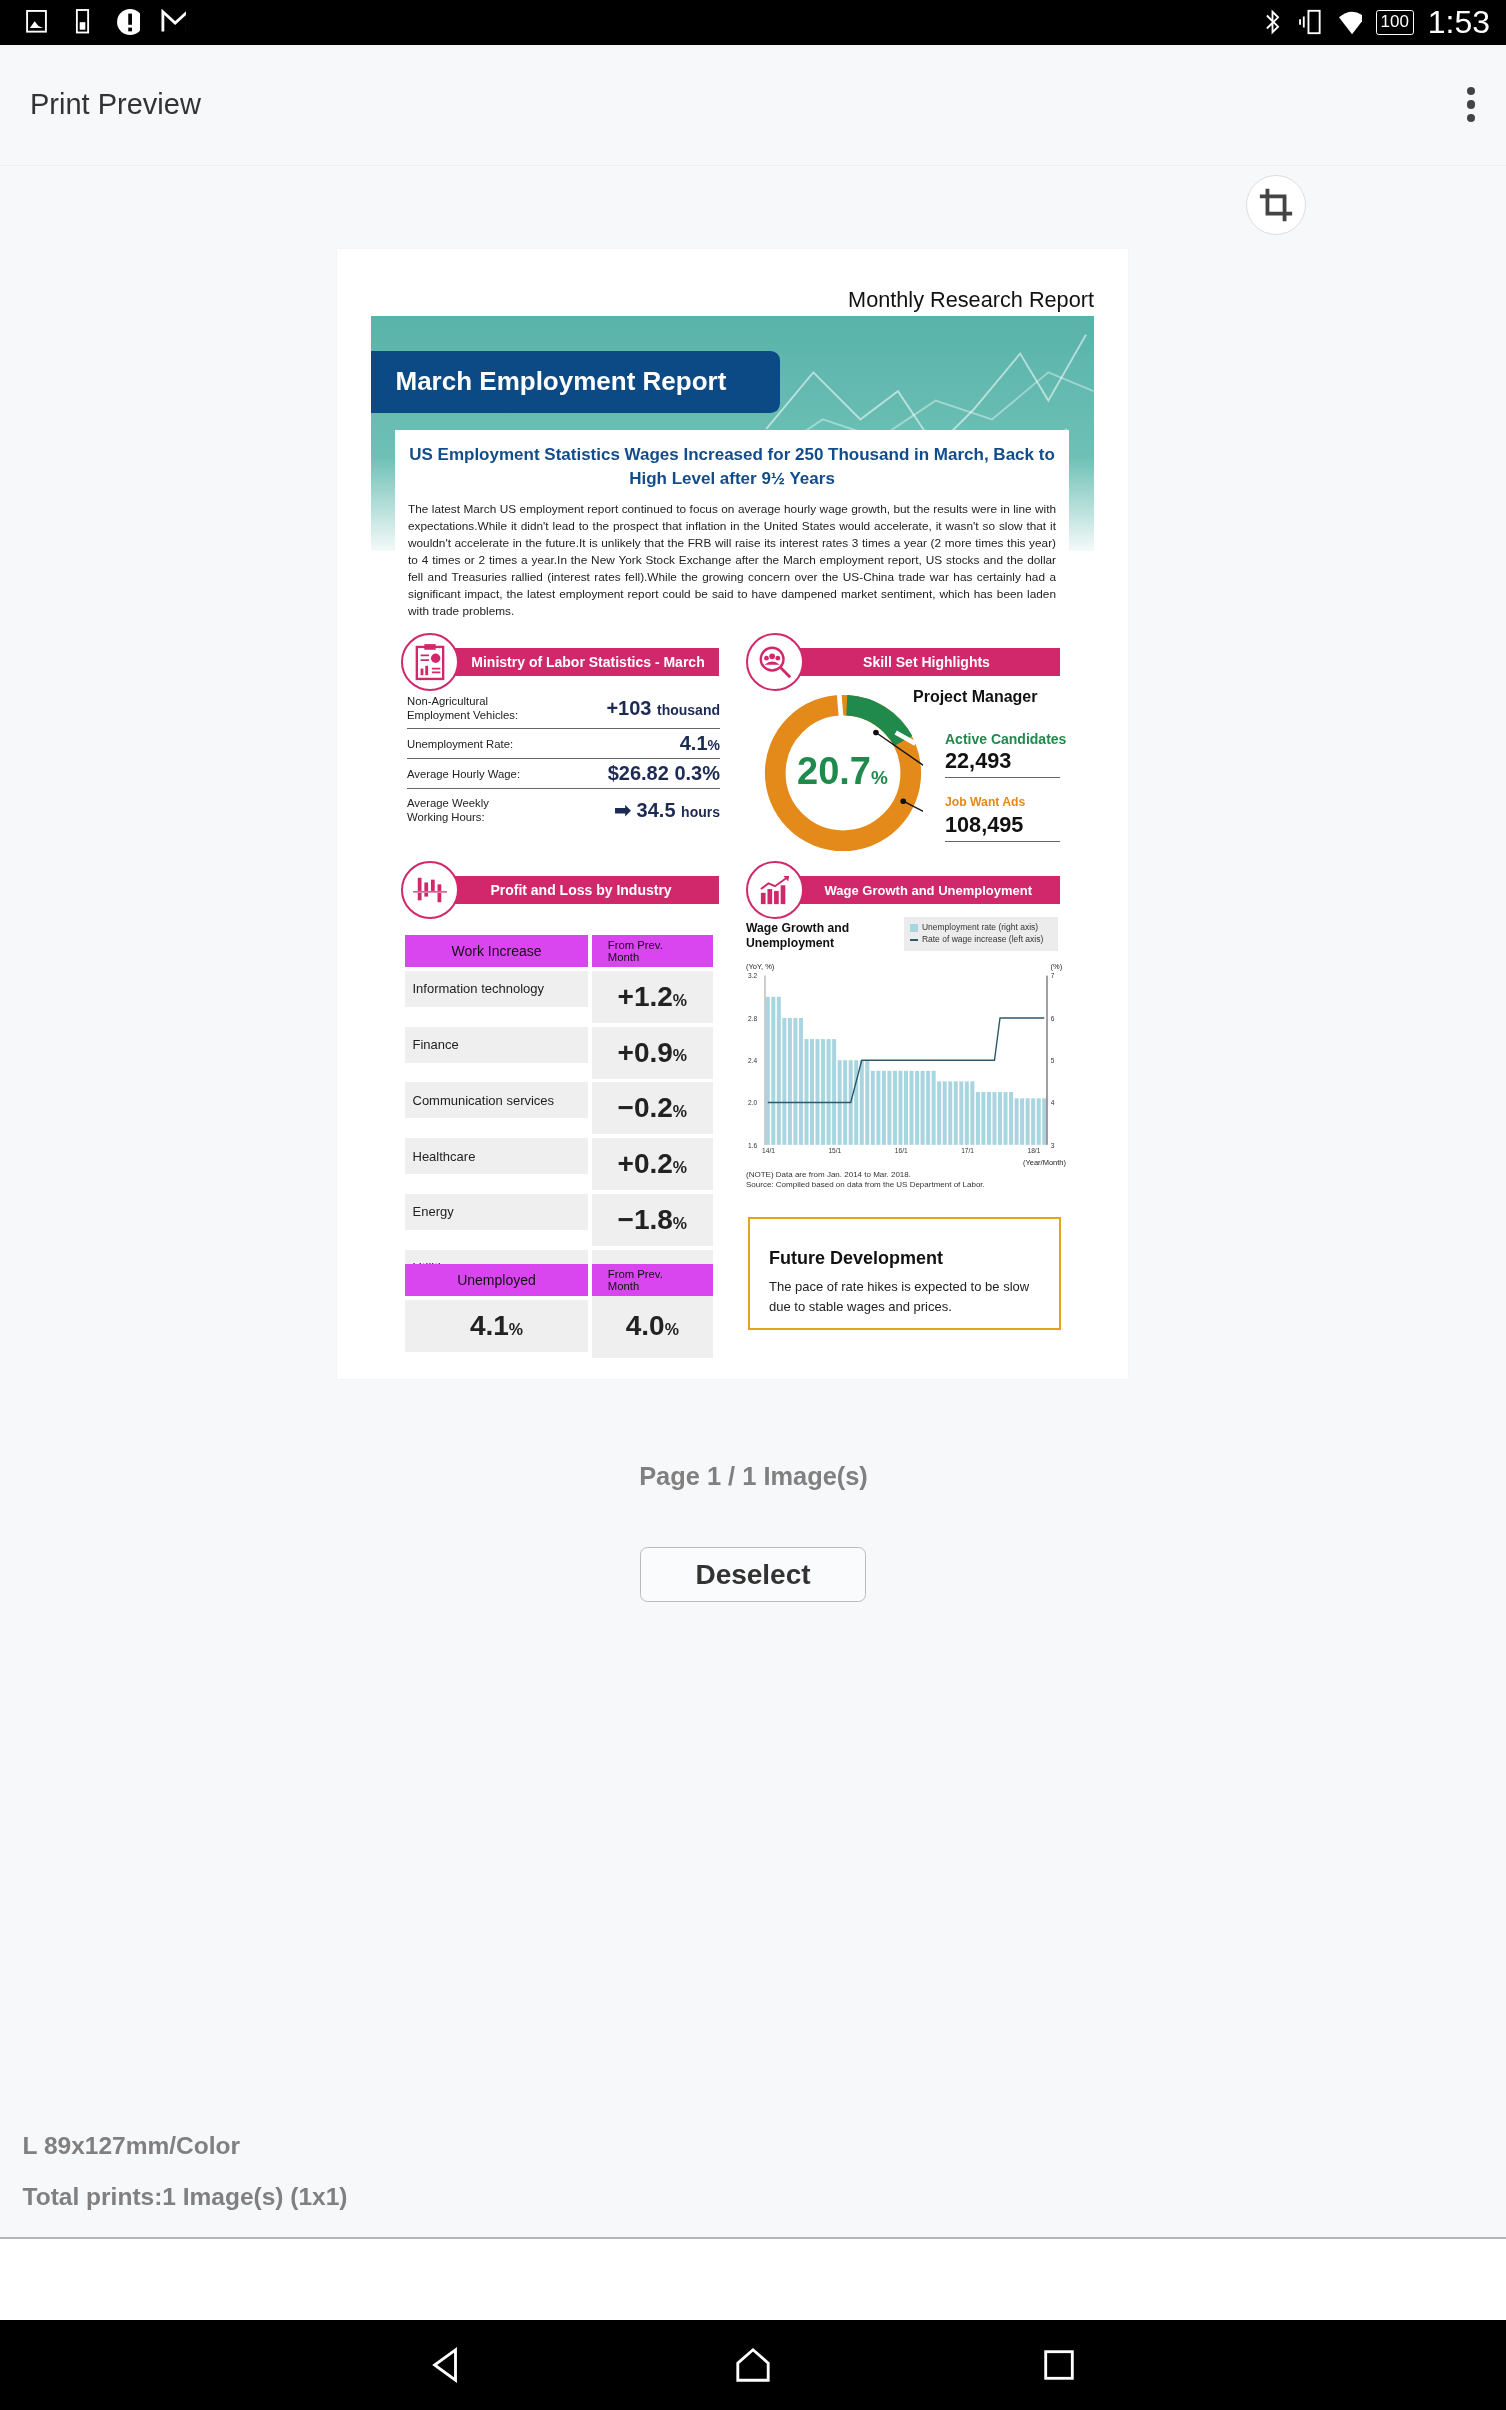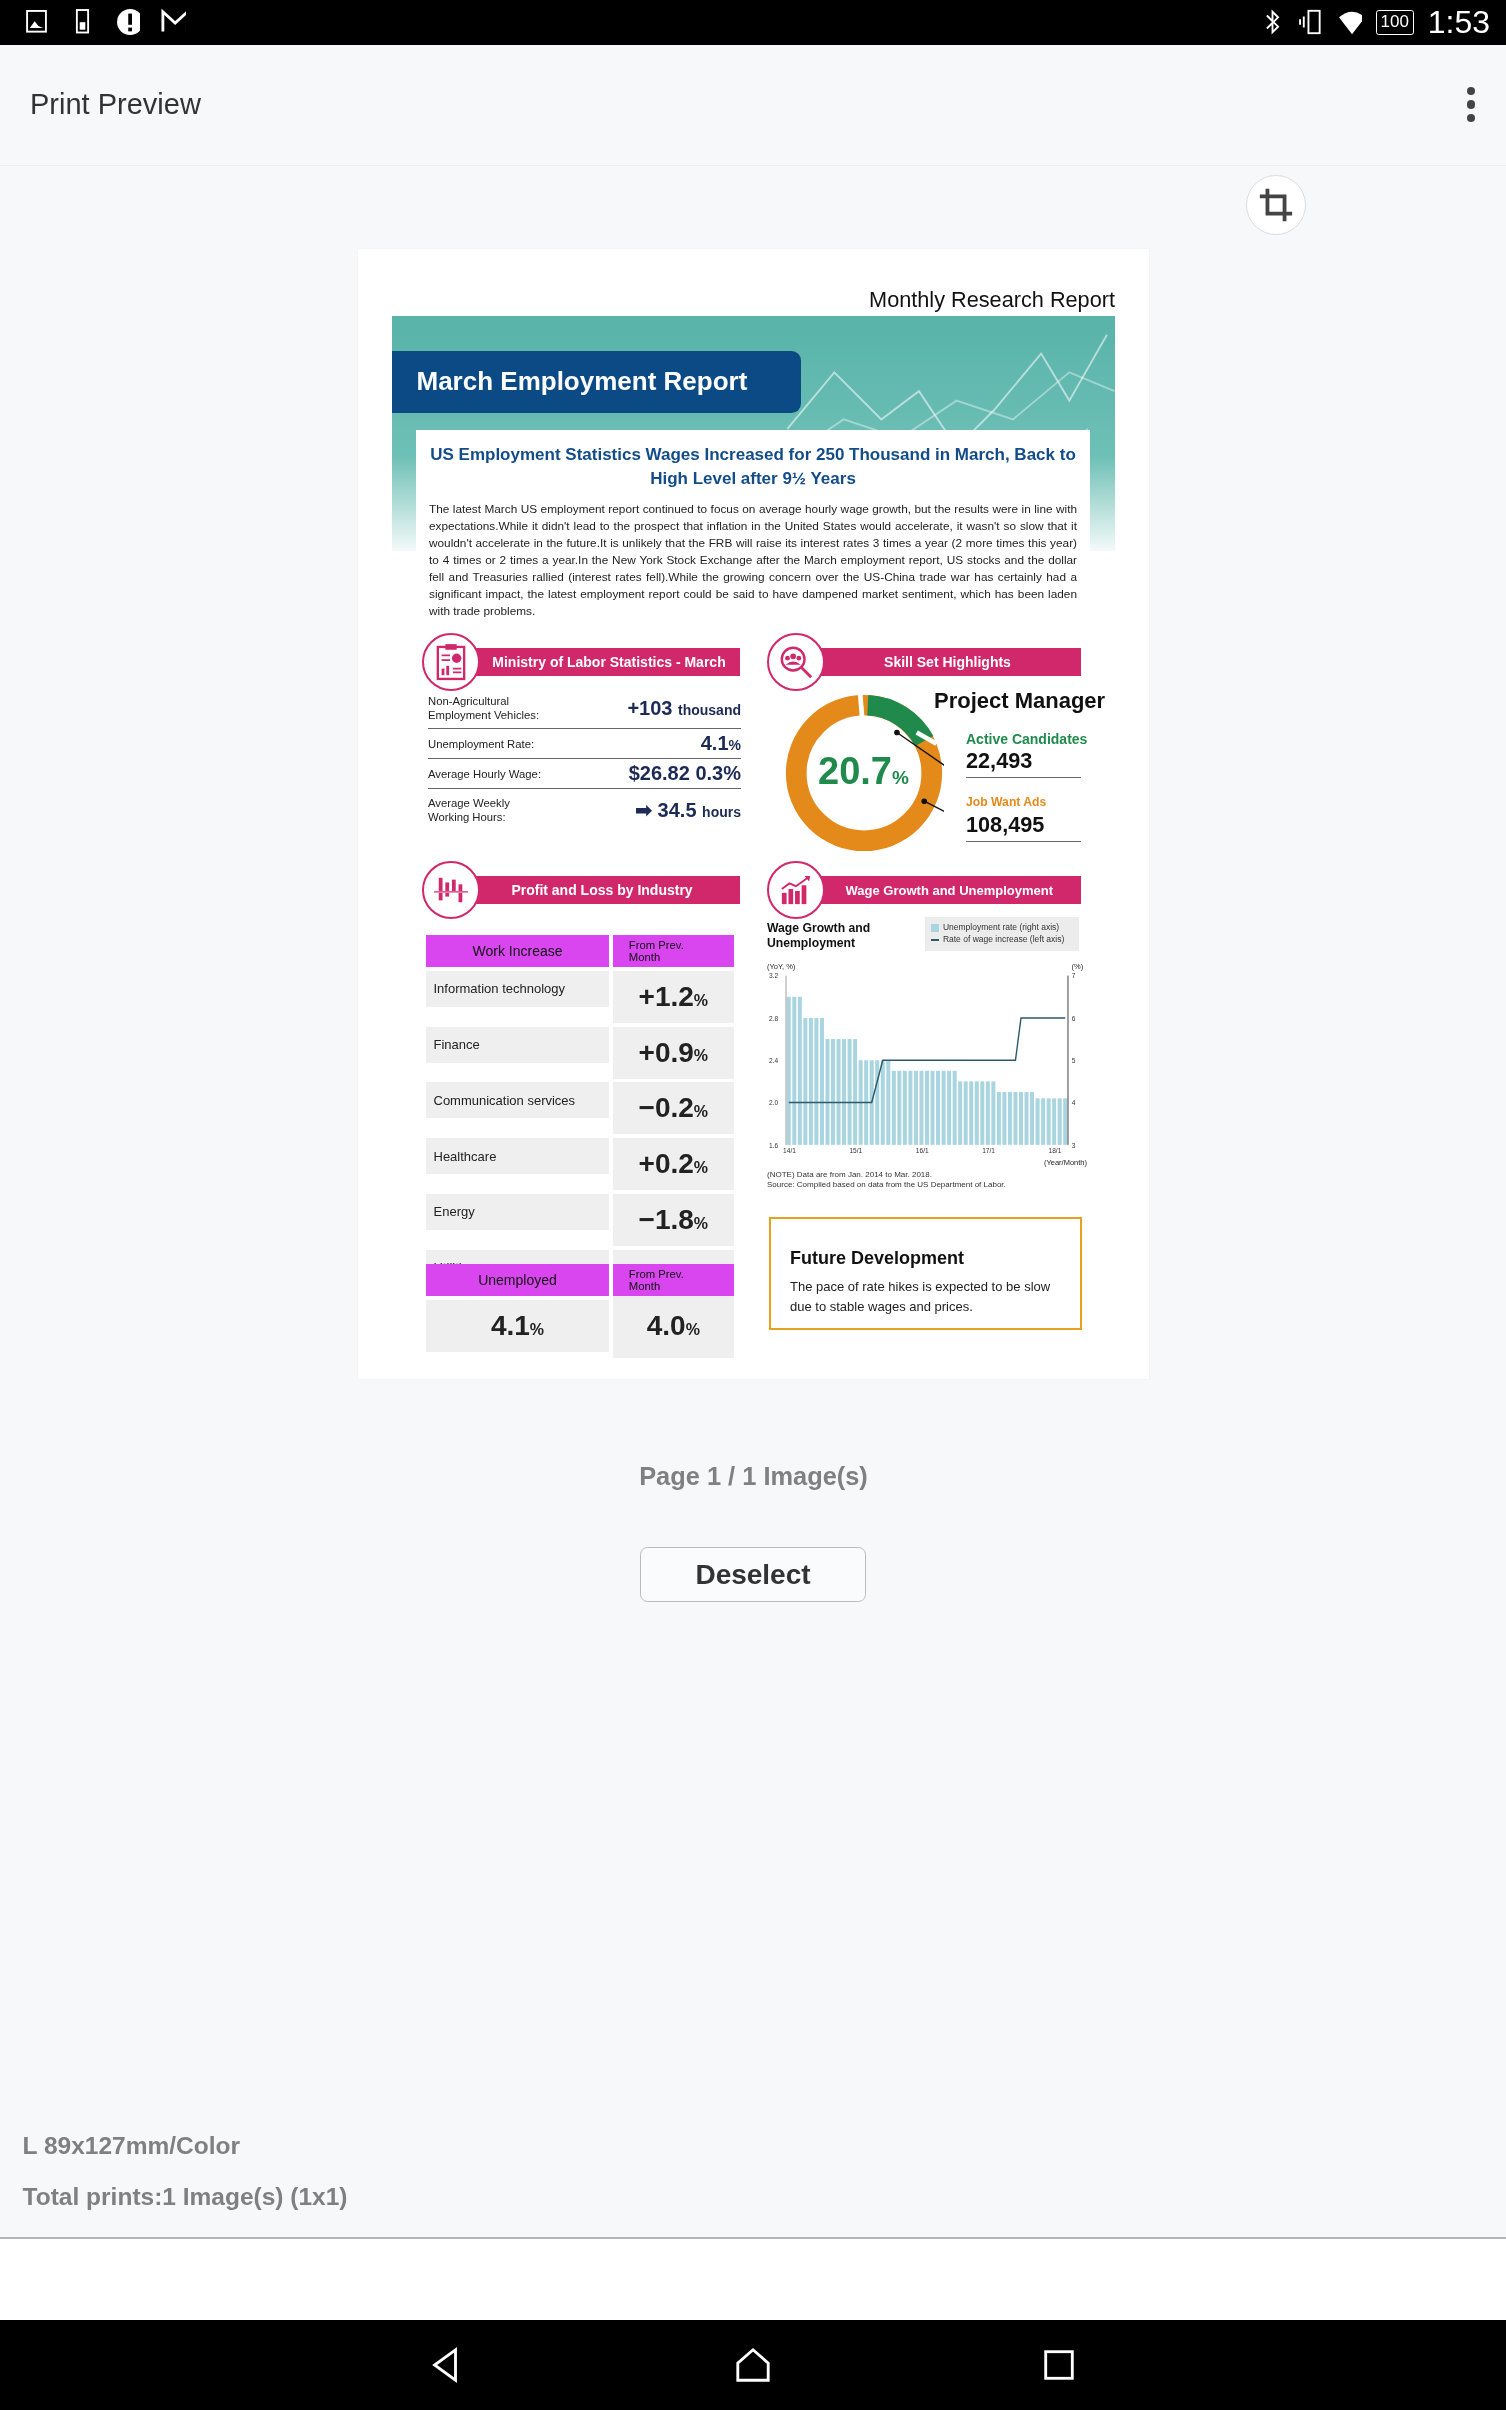--- a/index.html
+++ b/index.html
@@ -9,40 +9,40 @@
 .sb-left{position:absolute;left:24.5px;top:7.5px;display:flex;gap:21px;align-items:center}
 .sb-right{position:absolute;right:17px;top:3.8px;display:flex;gap:14px;align-items:center}
 .sb-ico{width:24.5px;height:28px;display:flex;align-items:center;justify-content:center;color:#fff}
 .sb-time{font-size:32px;font-family:"Liberation Sans",sans-serif}
 .batt{border:1.9px solid #fff;border-radius:2.8px;font-size:17px;padding:0 3.8px;height:24.5px;line-height:21px}
 .appbar{position:absolute;left:0;top:45px;width:1507px;height:121px;background:#f7f8fa;border-bottom:1.9px solid #eceef0}
 .app-title{position:absolute;left:30px;top:43px;font-size:29px;color:#333}
 .menu-btn{position:absolute;right:24.5px;top:38px;width:22.6px;height:43px;display:flex;flex-direction:column;justify-content:space-between;align-items:center;padding:3.8px 0}
 .menu-btn span{width:8.5px;height:8.5px;border-radius:50%;background:#444;display:block}
 .crop-btn{position:absolute;left:1246px;top:175px;width:60px;height:60px;border-radius:50%;background:#fff;border:1.9px solid #ddd;display:flex;align-items:center;justify-content:center}
-.page{position:absolute;left:358px;top:249px;width:791px;height:1130px;background:#fff;box-shadow:0 0 1.9px rgba(0,0,0,.05)}
+.page{position:absolute;left:337px;top:249px;width:791px;height:1130px;background:#fff;box-shadow:0 0 1.9px rgba(0,0,0,.05)}
 .mrr{position:absolute;right:34px;top:38px;font-size:21.7px;color:#111}
 .banner{position:absolute;left:34px;top:67px;width:723px;height:235px;background:linear-gradient(180deg,#58b3a9 0%,#6ec0b6 60%,#f4faf9 100%);overflow:hidden}
 .banner svg{position:absolute;left:0;top:0}
 .title-tab{position:absolute;left:34px;top:102px;width:409px;height:62px;background:#0c4a86;border-radius:0 9.4px 9.4px 0}
 .title-tab span{position:absolute;left:24.5px;top:15px;font-size:26px;font-weight:bold;color:#fff}
 .intro{position:absolute;left:58px;top:181px;width:674px;height:198px;background:#fff}
 .intro h2{font-size:17px;font-weight:bold;color:#124c8a;text-align:center;line-height:23.5px;margin-top:13px}
 .intro p{font-size:11.8px;line-height:17px;color:#222;margin:11.3px 13px 0 13px;text-align:justify}
 .sec-head{position:absolute;height:28px;background:#d1286c;color:#fff;font-weight:bold;font-size:14px;display:flex;align-items:center;justify-content:center}
 .sec-icon{position:absolute;width:58px;height:58px;border-radius:50%;border:2.8px solid #d1286c;background:#fff;display:flex;align-items:center;justify-content:center}
 .stats{position:absolute;left:70px;top:439px;width:313px}
 .stat-row{display:flex;justify-content:space-between;align-items:center;border-bottom:1.4px solid #666;height:30px}
 .stat-row.tall{height:41px}
 .stat-row:last-child{border-bottom:none}
 .stat-label{font-size:11.3px;color:#222;line-height:14px}
 .stat-val{font-size:20px;font-weight:bold;color:#1c2a55}
 .stat-val small{font-size:14px}
 .donut{position:absolute;left:426px;top:444px;width:160px;height:160px}
-.pm{position:absolute;left:576px;top:439px;font-size:22px;font-weight:bold;color:#111}
+.pm{position:absolute;left:576px;top:439px;font-size:16px;font-weight:bold;color:#111}
 .ac-lbl{position:absolute;left:608px;top:482px;font-size:14px;font-weight:bold;color:#1f8a4c}
 .ac-val{position:absolute;left:608px;top:499px;font-size:21.7px;font-weight:bold;color:#111;width:115px;border-bottom:1.4px solid #666;height:30px}
 .ja-lbl{position:absolute;left:608px;top:546px;font-size:12.2px;font-weight:bold;color:#e38a1b}
 .ja-val{position:absolute;left:608px;top:563px;font-size:21.7px;font-weight:bold;color:#111;width:115px;border-bottom:1.4px solid #666;height:30px}
 .pl{position:absolute;left:68px;top:686px;width:313px}
 .pl-row{display:flex;gap:3.8px;margin-bottom:3.8px}
 .pl-row .c1{width:183px;height:36px;background:#efefef;font-size:13px;display:flex;align-items:center;padding-left:7.5px}
 .pl-row .c2{width:121px;height:52px;background:#efefef;font-size:28px;font-weight:bold;display:flex;align-items:center;justify-content:center}
 .pl-row .c2 small{font-size:16px;margin-top:7.5px}
 .pl-head .c1,.pl-head .c2{background:#d946ef;height:24.5px;font-weight:normal;color:#111;justify-content:center;padding:16px}

